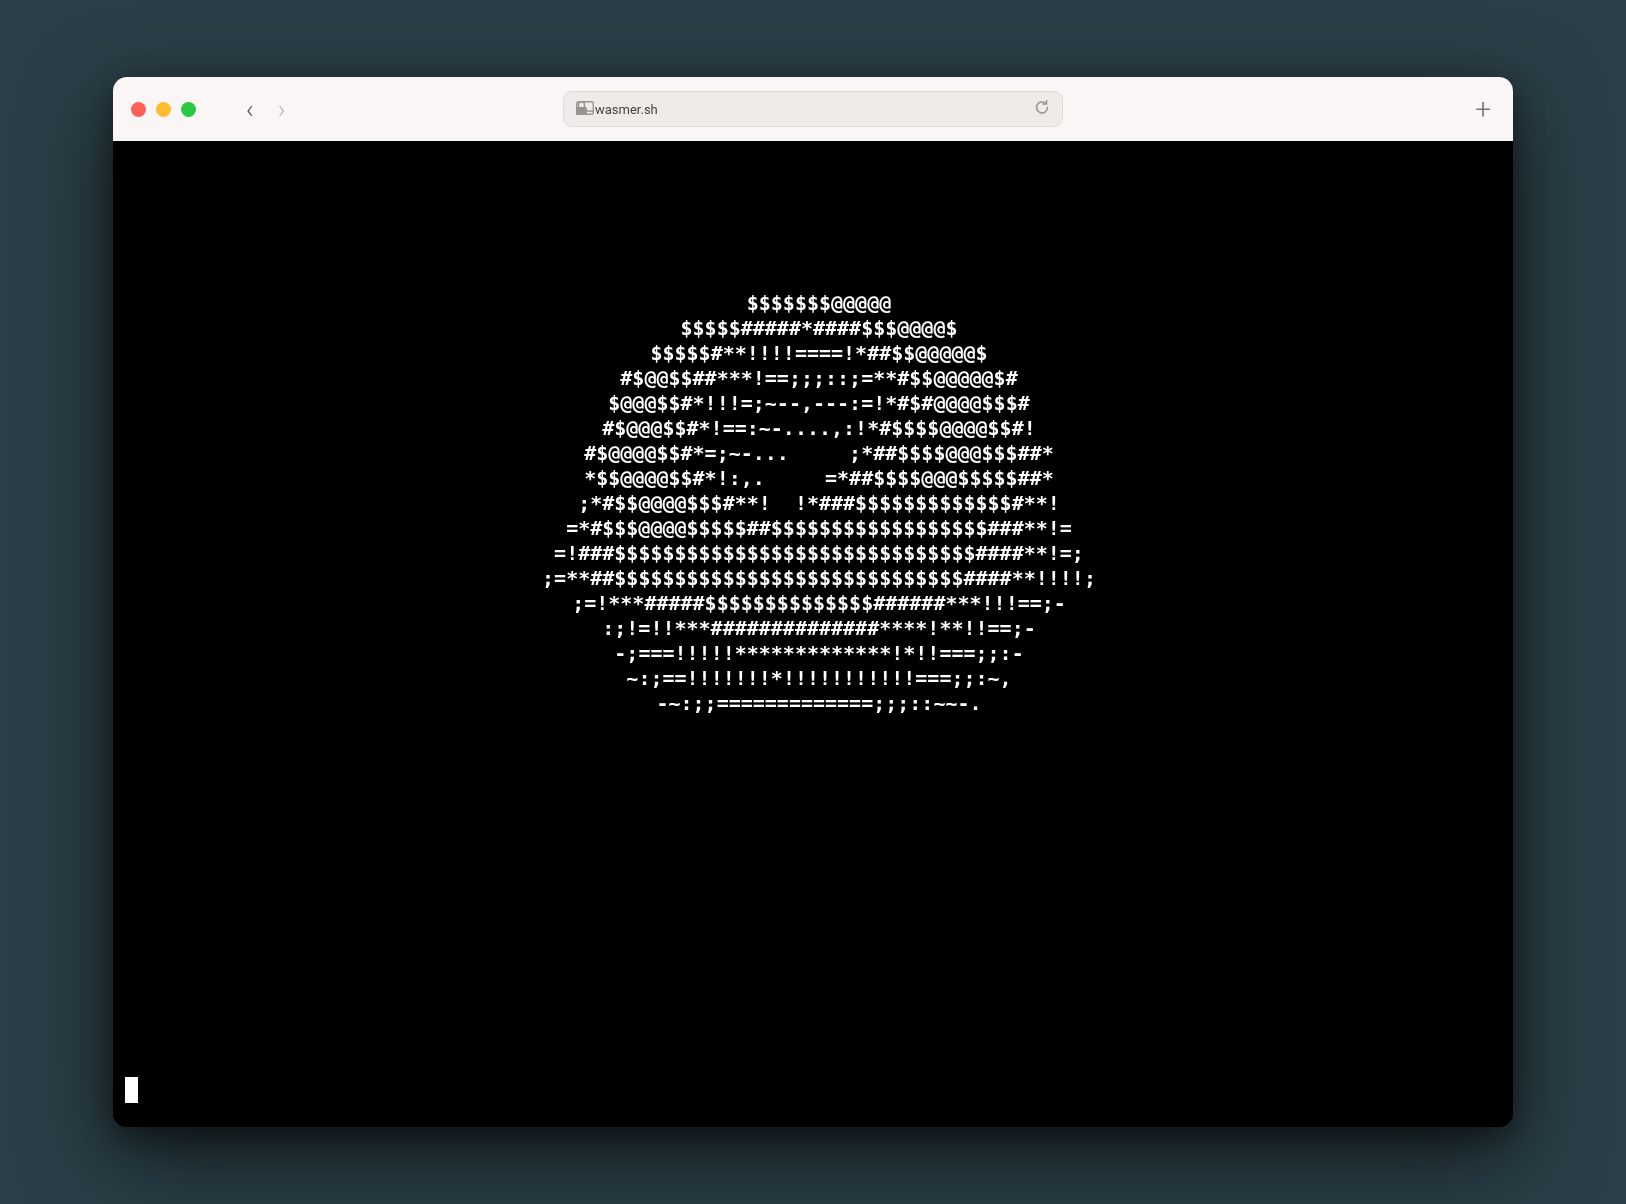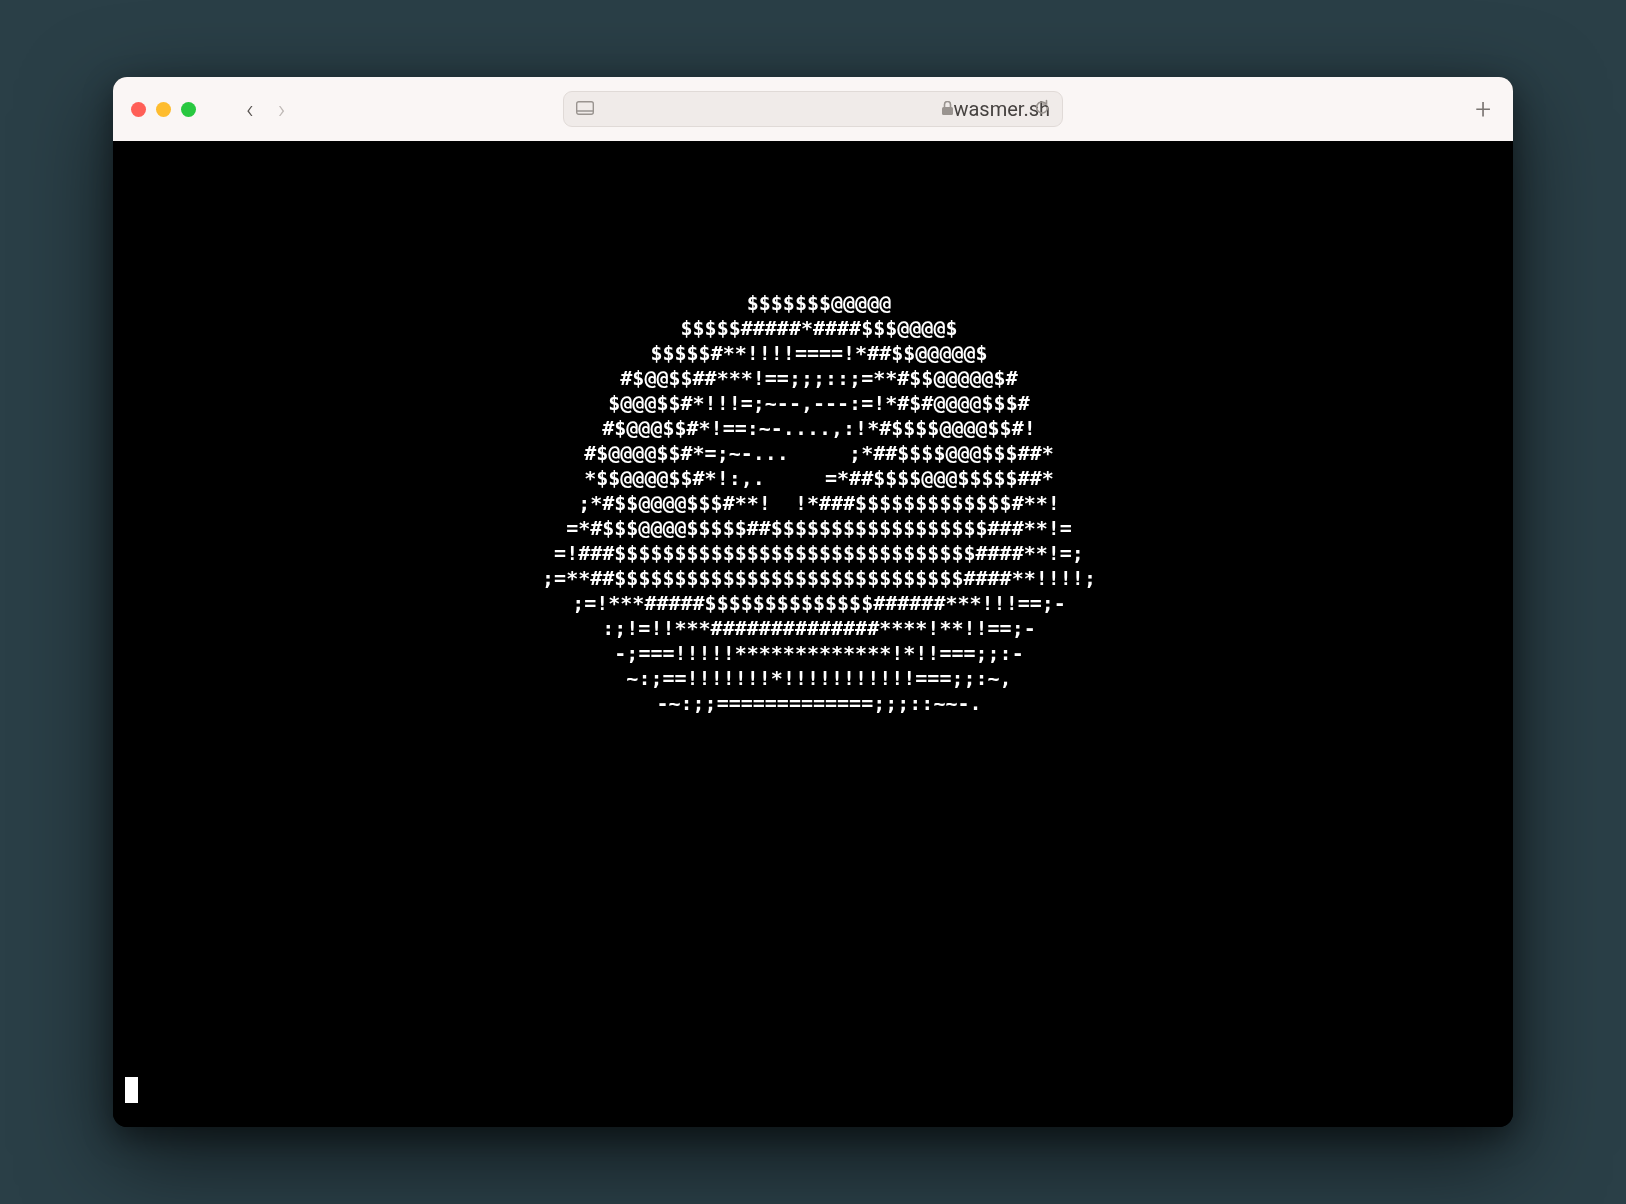--- a/index.html
+++ b/index.html
@@ -65,22 +65,23 @@
       position: absolute;
       left: 50%;
       transform: translateX(-50%);
       width: 500px;
       height: 36px;
       background: #f0ebe9;
       border: 1px solid #e0dad7;
       border-radius: 9px;
       display: flex;
       align-items: center;
-      justify-content: flex-end;
-      font-size: 20px;
+      justify-content: flex-start;
+      gap: 8px;
+      font-size: 13px;
       color: #5a5552;
       padding: 0 12px;
     }
     .address-bar .left-icon {
       position: absolute;
       left: 12px;
       color: #9a9490;
       font-size: 14px;
     }
     .address-bar .reload-icon {

